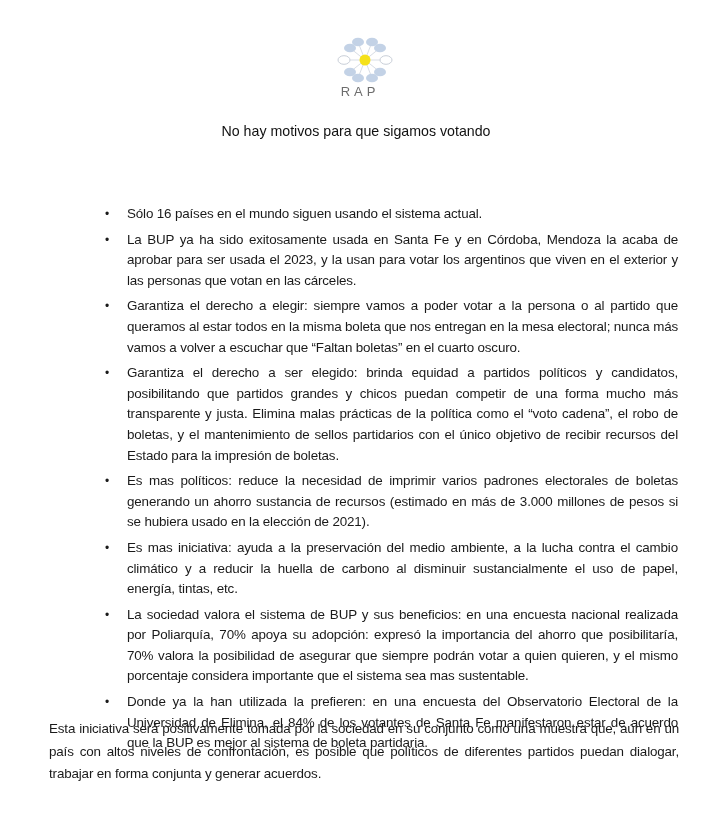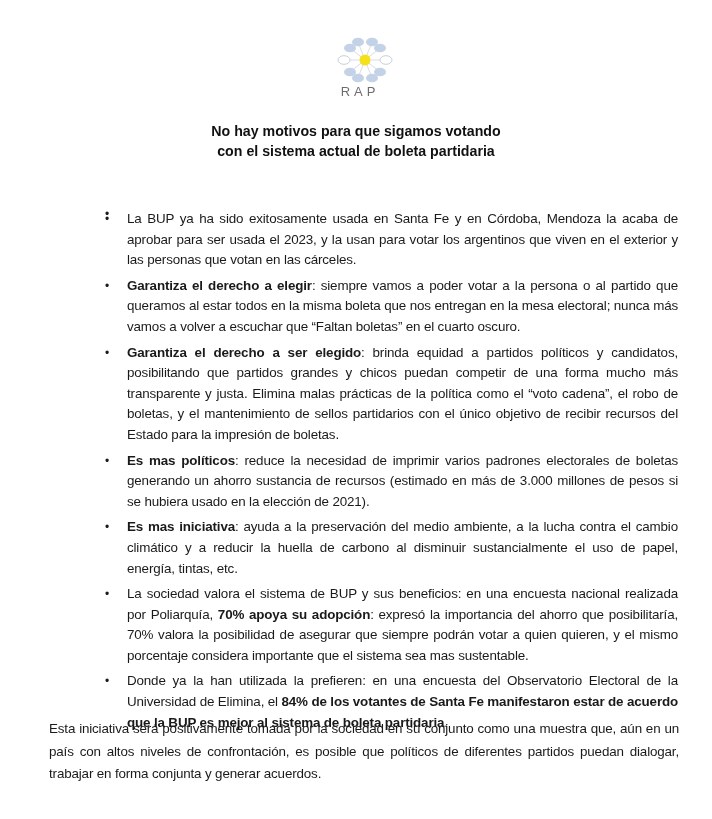--- a/index.html
+++ b/index.html
@@ -9,35 +9,35 @@
     color: #1a1a1a;
     position: relative;
   }
   .logo { position: absolute; left: 330px; top: 36px; width: 70px; height: 48px; }
   .logo-text {
     position: absolute; left: 0; width: 712px; top: 84px; text-align: center;
     font-size: 13px; letter-spacing: 4px; color: #6d6d6d; padding-left: 4px;
   }
   .title {
     position: absolute; top: 121px; left: 0; width: 712px; text-align: center;
-    font-weight: bold; font-size: 14.2px; line-height: 20px; color: #111;
+    font-weight: normal; font-size: 14.2px; line-height: 20px; color: #111;
   }
   .list {
     position: absolute; left: 99px; top: 204px; width: 579px;
     margin: 0; padding: 0; list-style: none;
     font-size: 13.4px; line-height: 20.6px; letter-spacing: -0.15px;
   }
   .list li {
     position: relative; padding-left: 28px; margin-bottom: 5px;
     text-align: justify;
   }
   .list li .bullet {
     position: absolute; left: 6px; top: 0; font-size: 12px;
   }
-  .list li b { font-weight: bold; }
+  .list li b { font-weight: normal; }
   .closing {
     position: absolute; left: 47px; top: 716px; width: 630px;
     font-size: 13.4px; line-height: 22.5px; letter-spacing: -0.15px;
     text-align: justify; margin: 2px;
   }
 </style>
 </head>
 <body>
 
 <svg class="logo" viewBox="0 0 70 48">
@@ -64,25 +64,24 @@
       <ellipse cx="50" cy="36" rx="6" ry="4.3" fill="#c3d2e6"></ellipse>
       <ellipse cx="28" cy="42" rx="6" ry="4.3" fill="#c3d2e6"></ellipse>
       <ellipse cx="42" cy="42" rx="6" ry="4.3" fill="#c3d2e6"></ellipse>
     </g>
   <circle cx="35" cy="24" r="5.5" fill="#f5e11a"></circle>
 </svg>
 <div class="logo-text">RAP</div>
 
 <div class="title">
   <div>No hay motivos para que sigamos votando</div>
-  <div>con el sistema actual de boleta partidaria</div>
 </div>
 
 <ul class="list" id="bullet-list">
-    <li><span class="bullet">•</span></li>
+    <li><span class="bullet">•</span><span>Sólo 16 países en el mundo siguen usando el sistema actual.</span></li>
     <li><span class="bullet">•</span><span>La BUP ya ha sido exitosamente usada en Santa Fe y en Córdoba, Mendoza la acaba de aprobar para ser usada el 2023, y la usan para votar los argentinos que viven en el exterior y las personas que votan en las cárceles.</span></li>
     <li><span class="bullet">•</span><b>Garantiza el derecho a elegir</b><span>: siempre vamos a poder votar a la persona o al partido que queramos al estar todos en la misma boleta que nos entregan en la mesa electoral; nunca más vamos a volver a escuchar que “Faltan boletas” en el cuarto oscuro.</span></li>
     <li><span class="bullet">•</span><b>Garantiza el derecho a ser elegido</b><span>: brinda equidad a partidos políticos y candidatos, posibilitando que partidos grandes y chicos puedan competir de una forma mucho más transparente y justa. Elimina malas prácticas de la política como el “voto cadena”, el robo de boletas, y el mantenimiento de sellos partidarios con el único objetivo de recibir recursos del Estado para la impresión de boletas.</span></li>
     <li><span class="bullet">•</span><b>Es mas políticos</b><span>: reduce la necesidad de imprimir varios padrones electorales de boletas generando un ahorro sustancia de recursos (estimado en más de 3.000 millones de pesos si se hubiera usado en la elección de 2021).</span></li>
     <li><span class="bullet">•</span><b>Es mas iniciativa</b><span>: ayuda a la preservación del medio ambiente, a la lucha contra el cambio climático y a reducir la huella de carbono al disminuir sustancialmente el uso de papel, energía, tintas, etc.</span></li>
     <li><span class="bullet">•</span><span>La sociedad valora el sistema de BUP y sus beneficios: en una encuesta nacional realizada por Poliarquía, </span><b>70% apoya su adopción</b><span>: expresó la importancia del ahorro que posibilitaría, 70% valora la posibilidad de asegurar que siempre podrán votar a quien quieren, y el mismo porcentaje considera importante que el sistema sea mas sustentable.</span></li>
     <li><span class="bullet">•</span><span>Donde ya la han utilizada la prefieren: en una encuesta del Observatorio Electoral de la Universidad de Elimina, el </span><b>84% de los votantes de Santa Fe manifestaron estar de acuerdo que la BUP es mejor al sistema de boleta partidaria</b><span>.</span></li>
   </ul>
 
 <p class="closing">Esta iniciativa será positivamente tomada por la sociedad en su conjunto como una muestra que, aún en un país con altos niveles de confrontación, es posible que políticos de diferentes partidos puedan dialogar, trabajar en forma conjunta y generar acuerdos.</p>

